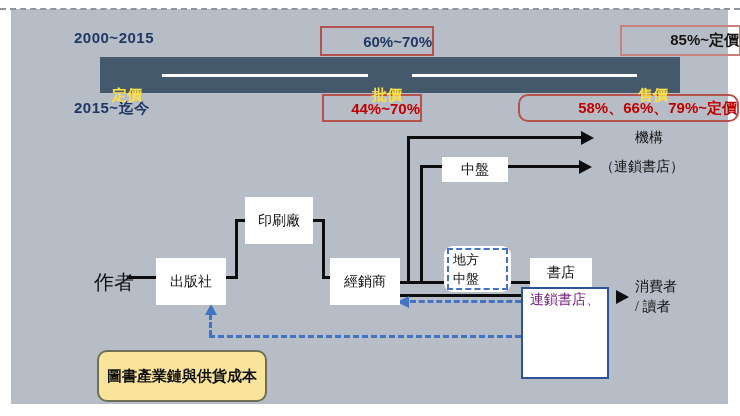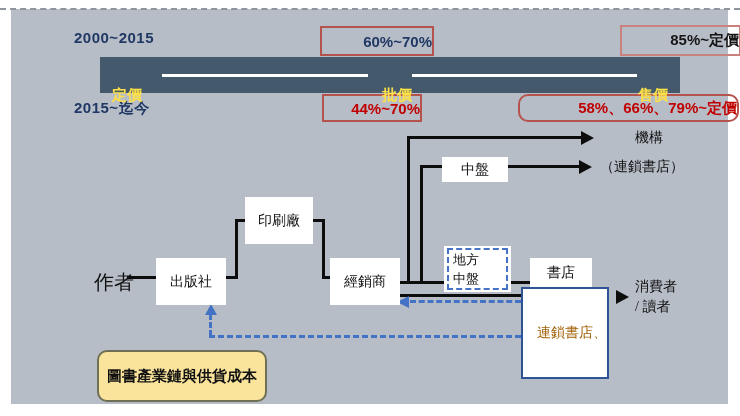--- a/index.html
+++ b/index.html
@@ -21,27 +21,27 @@
   .bar .wline{position:absolute;height:3px;background:#ffffff;top:17px;}
   .line{background:#0d0d0d;}
   .fbox{background:#ffffff;display:flex;align-items:center;justify-content:center;
     font-family:"Liberation Serif", serif;font-size:14px;color:#111111;}
   .ftext{font-family:"Liberation Serif", serif;font-size:14px;color:#111111;white-space:nowrap;}
   .arr-r{width:0;height:0;border-top:7px solid transparent;border-bottom:7px solid transparent;border-left:13px solid #0d0d0d;}
   .barr-l{width:0;height:0;border-top:6px solid transparent;border-bottom:6px solid transparent;border-right:12px solid #4472c4;}
   .barr-u{width:0;height:0;border-left:6px solid transparent;border-right:6px solid transparent;border-bottom:11px solid #4472c4;}
   .dash-h{border-top:3px dashed #4472c4;height:0;}
   .dash-v{border-left:3px dashed #4472c4;width:0;}
-  .localbox{background:#ffffff;}
+  .localbox{background:#ffffff;border-radius:9px;}
   .localdash{position:absolute;left:3px;top:2px;right:3px;bottom:2px;border:2px dashed #4472c4;
     display:flex;flex-direction:column;justify-content:center;padding-left:4px;
     font-family:"Liberation Serif", serif;font-size:13px;line-height:19px;color:#111;}
-  .chainbox{background:#ffffff;border:2px solid #2f5496;display:flex;flex-direction:column;
-    align-items:flex-end;justify-content:center;font-family:"Liberation Serif", serif;
-    font-size:14px;line-height:22px;color:#a16207;}
+  .chainbox{background:#ffffff;border:2px solid #2f5496;display:flex;flex-direction:row;
+    align-items:flex-start;justify-content:center;font-family:"Liberation Serif", serif;
+    font-size:14px;line-height:22px;color:#701a75;}
   .consumer{font-family:"Liberation Serif", serif;font-size:14px;line-height:20px;color:#111;}
   .callout{left:97px;top:350px;width:166px;height:48px;background:#fae49c;border:2px solid #6f6f55;
     border-radius:10px;display:flex;align-items:center;justify-content:center;
     font-weight:bold;font-size:15px;color:#111;}
 </style>
 </head>
 <body>
 
 <div class="abs slide"></div>
 <div class="abs top-dash"></div>
@@ -58,21 +58,21 @@
 <div class="abs ratebox redtx" style="left:322px;top:94px;width:96px;height:24px;">
   <span>44%~70%</span>
 </div>
 <div class="abs ratebox redtx" style="left:518px;top:94px;width:217px;height:24px;border-radius:10px;">
   <span>58%、66%、79%~定價</span>
 </div>
 
 <div class="abs bar">
   <span class="lbl" style="left:12px;">定價</span>
   <span class="wline" style="left:62px;width:206px;"></span>
-  <span class="lbl" style="left:282px;">批價</span>
+  <span class="lbl" style="left:272px;">批價</span>
   <span class="wline" style="left:312px;width:225px;"></span>
   <span class="lbl" style="right:12px;">售價</span>
 </div>
 
 <div class="abs line" style="left:127px;top:276px;width:29px;height:3px;"></div>
 
 <div class="abs line" style="left:226px;top:276px;width:12px;height:3px;"></div>
 <div class="abs line" style="left:235px;top:219px;width:3px;height:60px;"></div>
 <div class="abs line" style="left:235px;top:219px;width:10px;height:3px;"></div>
 

